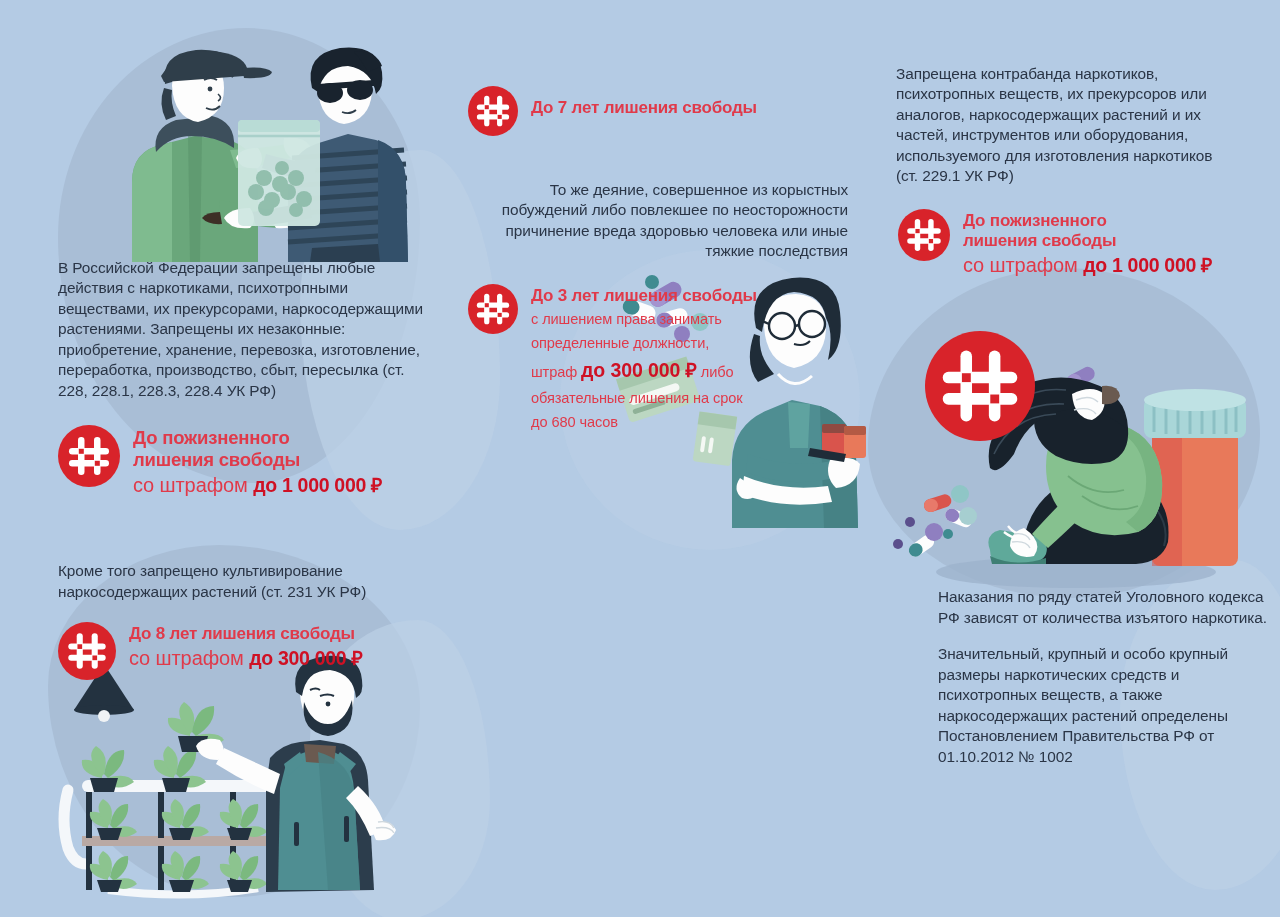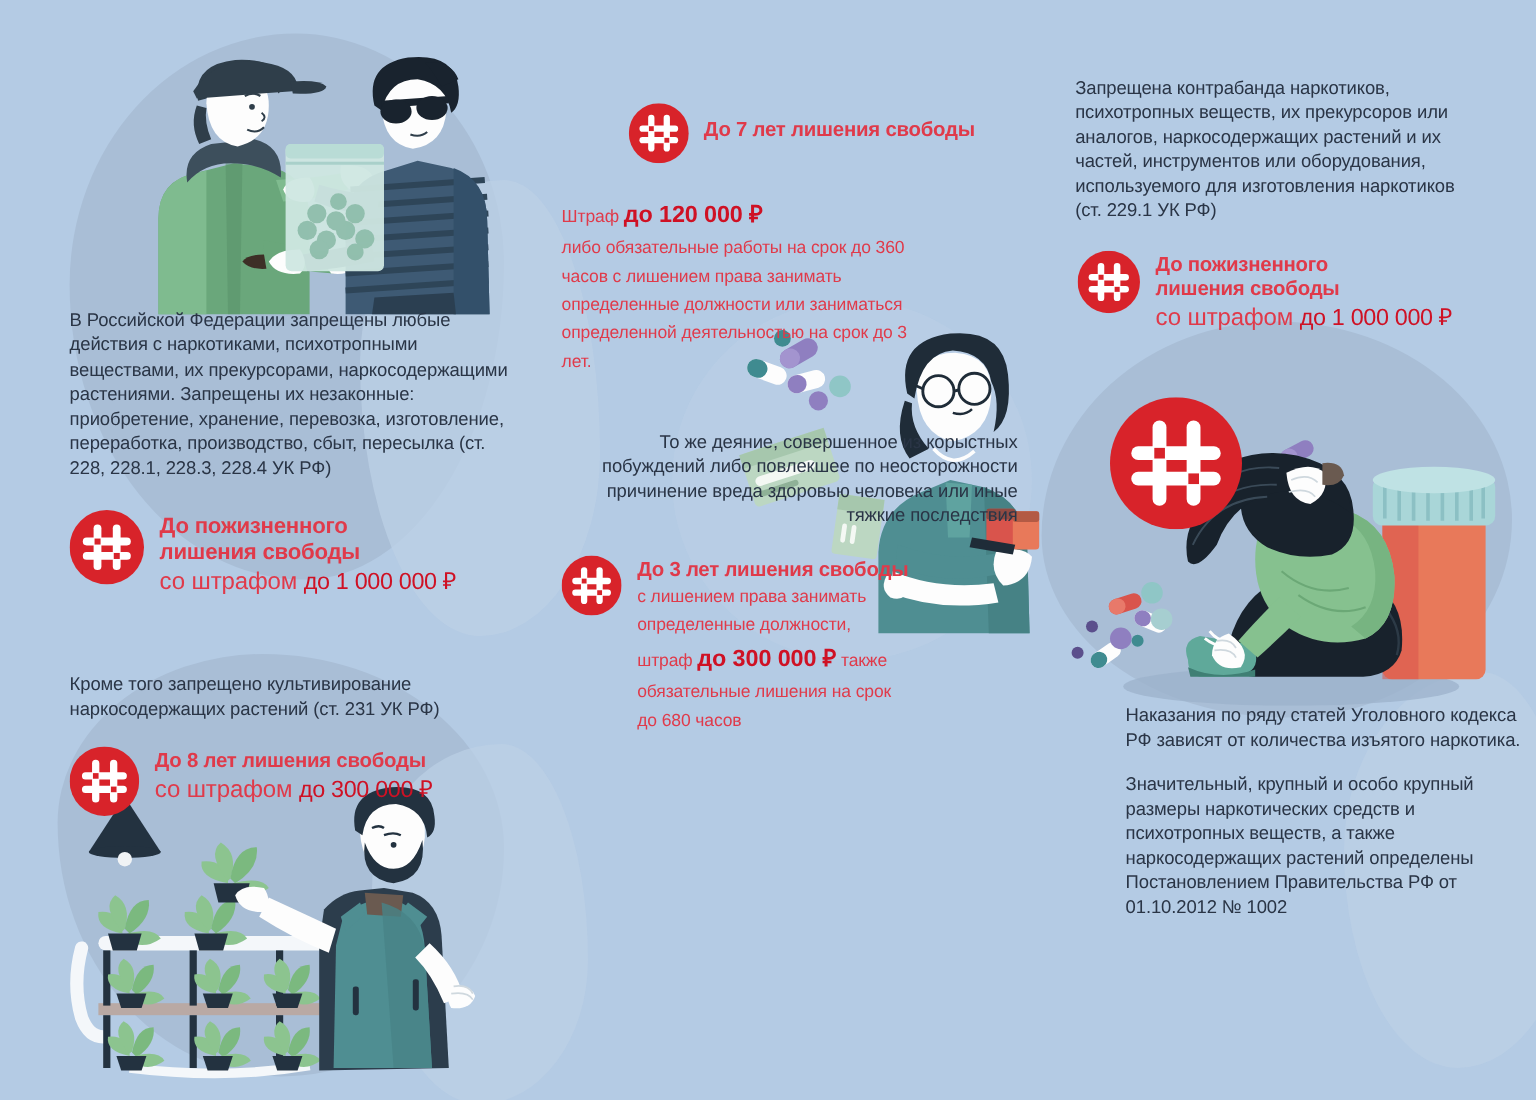--- a/index.html
+++ b/index.html
@@ -49,21 +49,21 @@
   .pen-head {
     color: #e03a4a; font-weight: bold; font-size: 18.5px;
     line-height: 1.17; letter-spacing: -.2px;
   }
   .pen-head.sm { font-size: 17px; }
   .pen-sub {
     color: #e03a4a; font-size: 14.6px; line-height: 1.38;
     letter-spacing: -.1px; margin-top: 1px;
   }
   .pen-sub b, .pen-sub .amt {
-    font-weight: normal; color: #cf1124; font-size: 19.5px;
+    font-weight: bold; color: #cf1124; font-size: 19.5px;
     letter-spacing: -.3px;
     text-align: right;
   }
   .pen-sub .lbl { font-weight: normal; color: #e03a4a; font-size: 20px; }
   .pen-para { color:#e03a4a; font-size:14.6px; line-height:1.63; letter-spacing:-.1px;}
   .pen-para .amt { font-weight: bold; color:#cf1124; font-size:19.5px; }
 
   
   .hash { flex: 0 0 auto; display: block; }
 
@@ -419,69 +419,65 @@
           <rect x="248" y="178" width="22" height="9" rx="2" fill="#b35a44"></rect>
         </g>
         <path d="M214 200 L250 206 L248 214 L212 208Z" fill="#1f2c38"></path>
       </g>
     </svg>
   </div>
 
   <div class="col col2">
     <div style="height:64px"></div>
 
-    <div class="penalty" style="margin-top:22px;justify-content:center;">
-      <svg class="hash" width="50" height="50" viewBox="0 0 62 62">
-        <circle cx="31" cy="31" r="31" fill="#d8232a"></circle>
-        <g fill="#ffffff">
-          <rect x="20" y="12" width="6.5" height="38" rx="3.2"></rect>
-          <rect x="36" y="12" width="6.5" height="38" rx="3.2"></rect>
-          <rect x="11" y="23" width="40" height="6.5" rx="3.2"></rect>
-          <rect x="11" y="35" width="40" height="6.5" rx="3.2"></rect>
-        </g>
-        <g fill="#d8232a">
-          <rect x="20.8" y="23.8" width="5" height="5"></rect>
-          <rect x="36.8" y="35.8" width="5" height="5"></rect>
-        </g>
-      </svg>
-      <div class="txt" style="padding-top:12px;">
-        <div class="pen-head sm">До 7 лет лишения свободы</div>
-      </div>
-    </div>
-
-
-    <div class="pen-para" style="margin-top:28px; width:310px; position:relative; z-index:4;">
-      <span>Штраф </span><span class="amt">до 120 000 ₽</span><br>
-      <span>либо обязательные работы на срок до 360 часов с лишением права занимать определенные должности или заниматься определенной деятельностью на срок до 3 лет.</span>
-    </div>
-
-    <div class="body-text" style="margin-top:44px; width:380px;text-align:right;">
-      <p>То же деяние, совершенное из корыстных побуждений либо повлекшее по неосторожности причинение вреда здоровью человека или иные тяжкие последствия</p>
-    </div>
-
     <div class="penalty" style="margin-top:22px;">
       <svg class="hash" width="50" height="50" viewBox="0 0 62 62">
         <circle cx="31" cy="31" r="31" fill="#d8232a"></circle>
         <g fill="#ffffff">
           <rect x="20" y="12" width="6.5" height="38" rx="3.2"></rect>
           <rect x="36" y="12" width="6.5" height="38" rx="3.2"></rect>
           <rect x="11" y="23" width="40" height="6.5" rx="3.2"></rect>
           <rect x="11" y="35" width="40" height="6.5" rx="3.2"></rect>
         </g>
         <g fill="#d8232a">
           <rect x="20.8" y="23.8" width="5" height="5"></rect>
           <rect x="36.8" y="35.8" width="5" height="5"></rect>
         </g>
       </svg>
+      <div class="txt" style="padding-top:12px;">
+        <div class="pen-head sm">До 7 лет лишения свободы</div>
+      </div>
+    </div>
+
+
+
+    <div class="body-text" style="margin-top:44px; width:380px;text-align:right;">
+      <p>То же деяние, совершенное из корыстных побуждений либо повлекшее по неосторожности причинение вреда здоровью человека или иные тяжкие последствия</p>
+    </div>
+
+    <div class="penalty" style="margin-top:22px;">
+      <svg class="hash" width="50" height="50" viewBox="0 0 62 62">
+        <circle cx="31" cy="31" r="31" fill="#d8232a"></circle>
+        <g fill="#ffffff">
+          <rect x="20" y="12" width="6.5" height="38" rx="3.2"></rect>
+          <rect x="36" y="12" width="6.5" height="38" rx="3.2"></rect>
+          <rect x="11" y="23" width="40" height="6.5" rx="3.2"></rect>
+          <rect x="11" y="35" width="40" height="6.5" rx="3.2"></rect>
+        </g>
+        <g fill="#d8232a">
+          <rect x="20.8" y="23.8" width="5" height="5"></rect>
+          <rect x="36.8" y="35.8" width="5" height="5"></rect>
+        </g>
+      </svg>
       <div class="txt">
         <div class="pen-head sm">До 3 лет лишения свободы</div>
         <div class="pen-para" style="margin-top:2px;">
           <span>с лишением права занимать</span><br>
           <span>определенные должности,</span><br>
-          <span>штраф </span><span class="amt">до 300 000 ₽</span><span> также</span><br>
+          <span>штраф </span><span class="amt">до 300 000 ₽</span><span> либо</span><br>
           <span>обязательные лишения на срок</span><br>
           <span>до 680 часов</span>
         </div>
       </div>
     </div>
   </div>
 
   <div class="illus" style="left:886px; top:336px;">
     <svg width="370" height="270" viewBox="0 0 370 270">
       <ellipse cx="190" cy="236" rx="140" ry="16" fill="#9cb2cb" opacity=".75"></ellipse>

